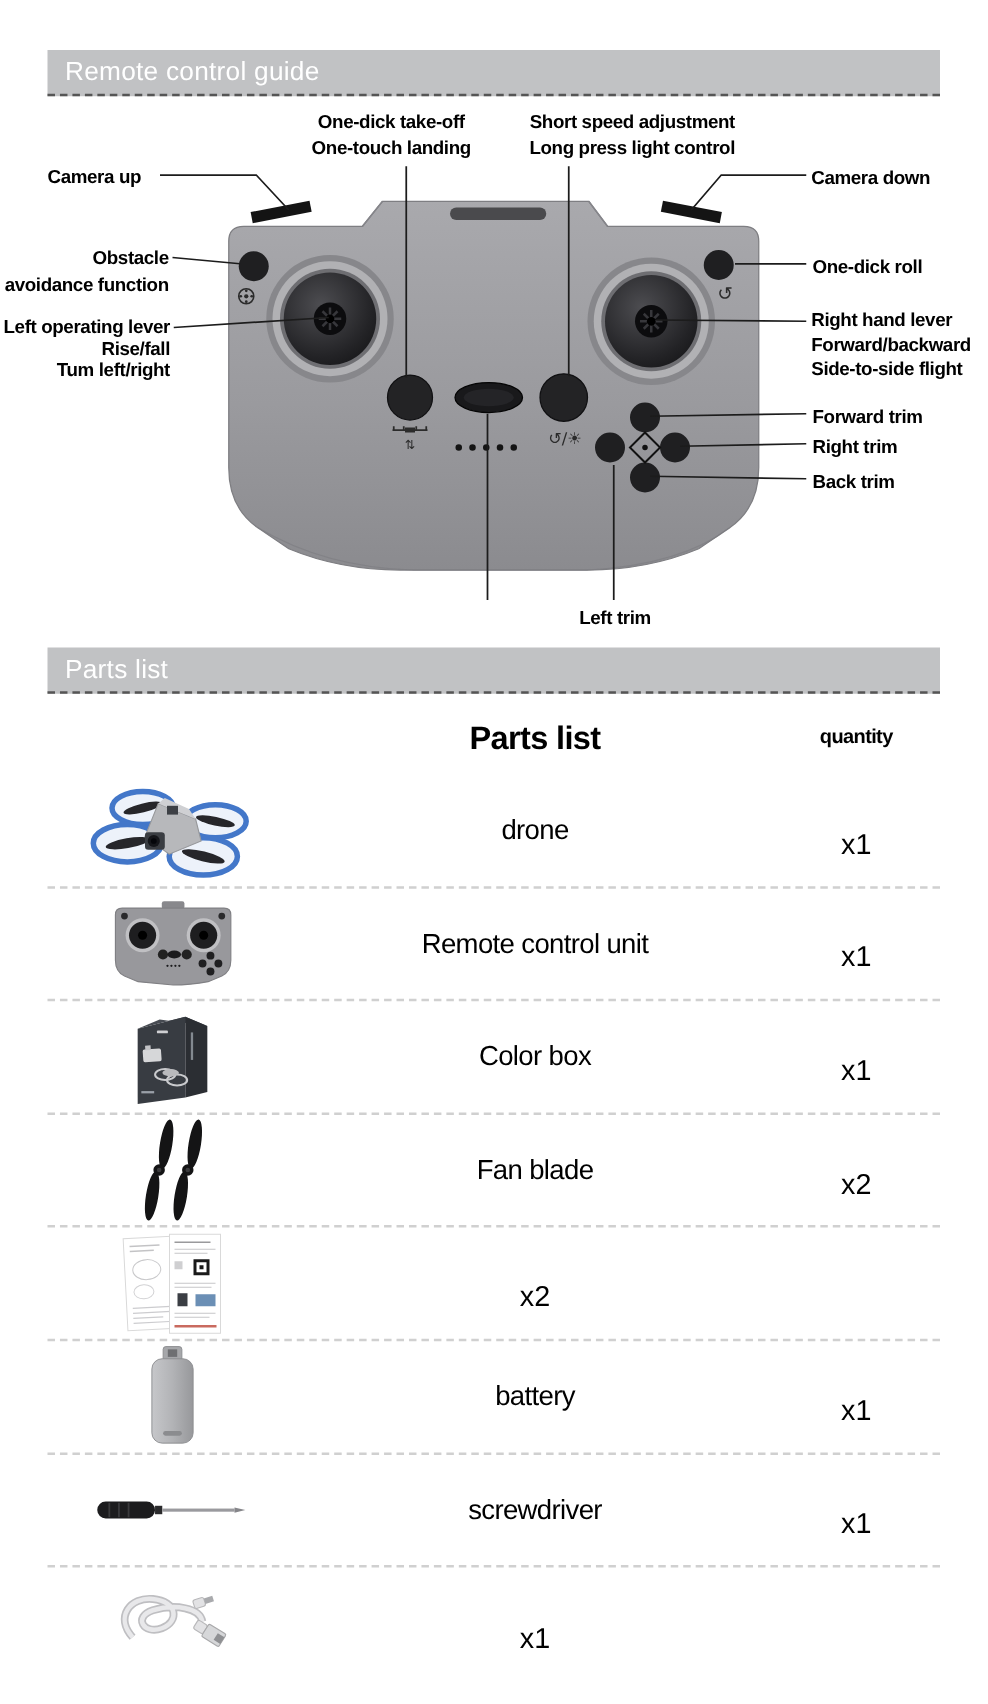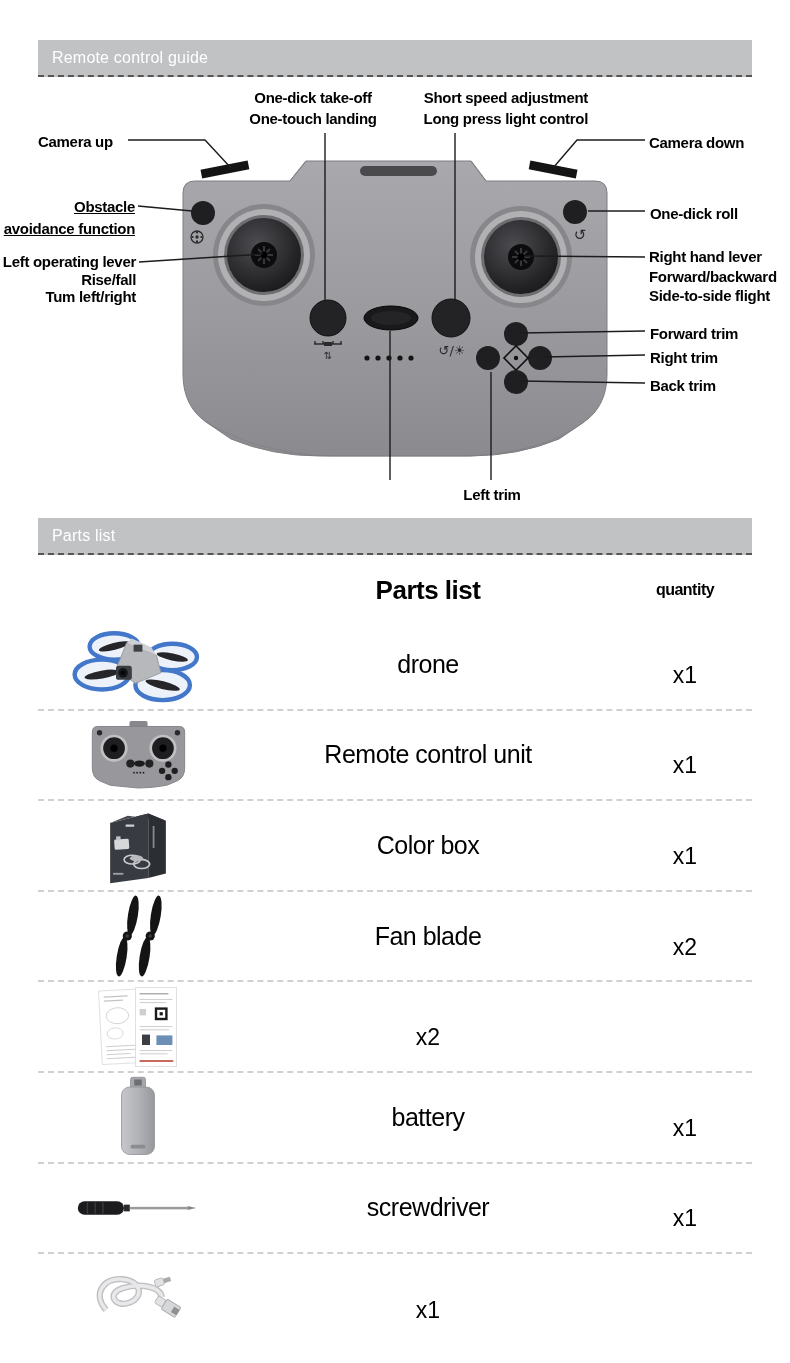--- a/index.html
+++ b/index.html
@@ -1,54 +1,54 @@
 <!DOCTYPE html>
 <html><head>
 <meta charset="utf-8">
 <style>
   html,body{margin:0;padding:0;background:#fff;}
   .page{position:relative;width:790px;height:1363px;background:#ffffff;overflow:hidden;
         font-family:"Liberation Sans","DejaVu Sans",sans-serif;color:#000;}
   .section-bar{position:absolute;left:38px;width:714px;height:37px;background:#c1c2c4;
         border-bottom:2px dashed #555;box-sizing:border-box;}
-  .section-bar .bar-title{color:#ffffff;font-size:16px;font-weight:400;line-height:35px;padding-left:14px;
+  .section-bar .bar-title{color:#ffffff;font-size:21px;font-weight:400;line-height:35px;padding-left:14px;
         letter-spacing:0.2px;}
   #bar-guide{top:40px;}
   #bar-parts{top:518px;}
 
   .diagram{position:absolute;left:0;top:76px;width:790px;height:442px;}
   .diagram svg.scene{position:absolute;left:0;top:0;}
   .callout{position:absolute;font-weight:bold;font-size:15px;letter-spacing:-0.3px;line-height:21px;white-space:nowrap;}
   .callout span{display:block;}
   .c-center{text-align:center;}
   .c-right{text-align:right;}
   .c-left{text-align:left;}
   #lab-takeoff{left:228px;top:11px;width:170px;}
   #lab-speed{left:418px;top:11px;width:170px;text-align:right;}
   #lab-camup{left:38px;top:55px;}
   #lab-camdown{left:649px;top:56px;}
-  #lab-obstacle{left:0px;top:120px;width:135px;line-height:22px;text-decoration:underline;}
+  #lab-obstacle{left:0px;top:120px;width:135px;line-height:22px;}
   #lab-roll{left:650px;top:127px;}
   #lab-leftlever{left:0px;top:177px;width:136px;line-height:17.5px;}
   #lab-rightlever{left:649px;top:171px;line-height:19.5px;}
   #lab-fwdtrim{left:650px;top:247px;}
   #lab-righttrim{left:650px;top:271px;}
   #lab-backtrim{left:650px;top:299px;}
   #lab-power{left:330px;top:408px;width:118px;margin-top:32px;}
   #lab-lefttrim{left:448px;top:408px;width:88px;}
 
   .table{position:absolute;left:38px;top:560px;width:714px;}
   .t-header{display:grid;grid-template-columns:200px 380px 134px;height:60px;align-items:center;}
   .t-header .h-name{text-align:center;font-size:26px;font-weight:bold;letter-spacing:-0.5px;}
   .t-header .h-qty{text-align:center;font-size:16px;font-weight:bold;letter-spacing:-0.5px;}
   .t-row{display:grid;grid-template-columns:200px 380px 134px;height:90.6px;
          border-bottom:2px dashed #d0d0d0;box-sizing:border-box;}
   .t-row:last-child{border-bottom:none;}
   .cell-img{display:flex;align-items:center;justify-content:center;}
-  .cell-name{display:flex;align-items:center;justify-content:center;font-size:25px;font-weight:500;letter-spacing:-0.5px;}
+  .cell-name{display:flex;align-items:center;justify-content:center;font-size:22px;font-weight:500;letter-spacing:-0.5px;}
   .cell-qty{display:flex;align-items:center;justify-content:center;font-size:23px;font-weight:500;padding-top:22px;box-sizing:border-box;}
 </style>
 </head>
 <body>
 
 <div class="page">
 
   <div class="section-bar" id="bar-guide">
     <div class="bar-title">Remote control guide</div>
   </div>

